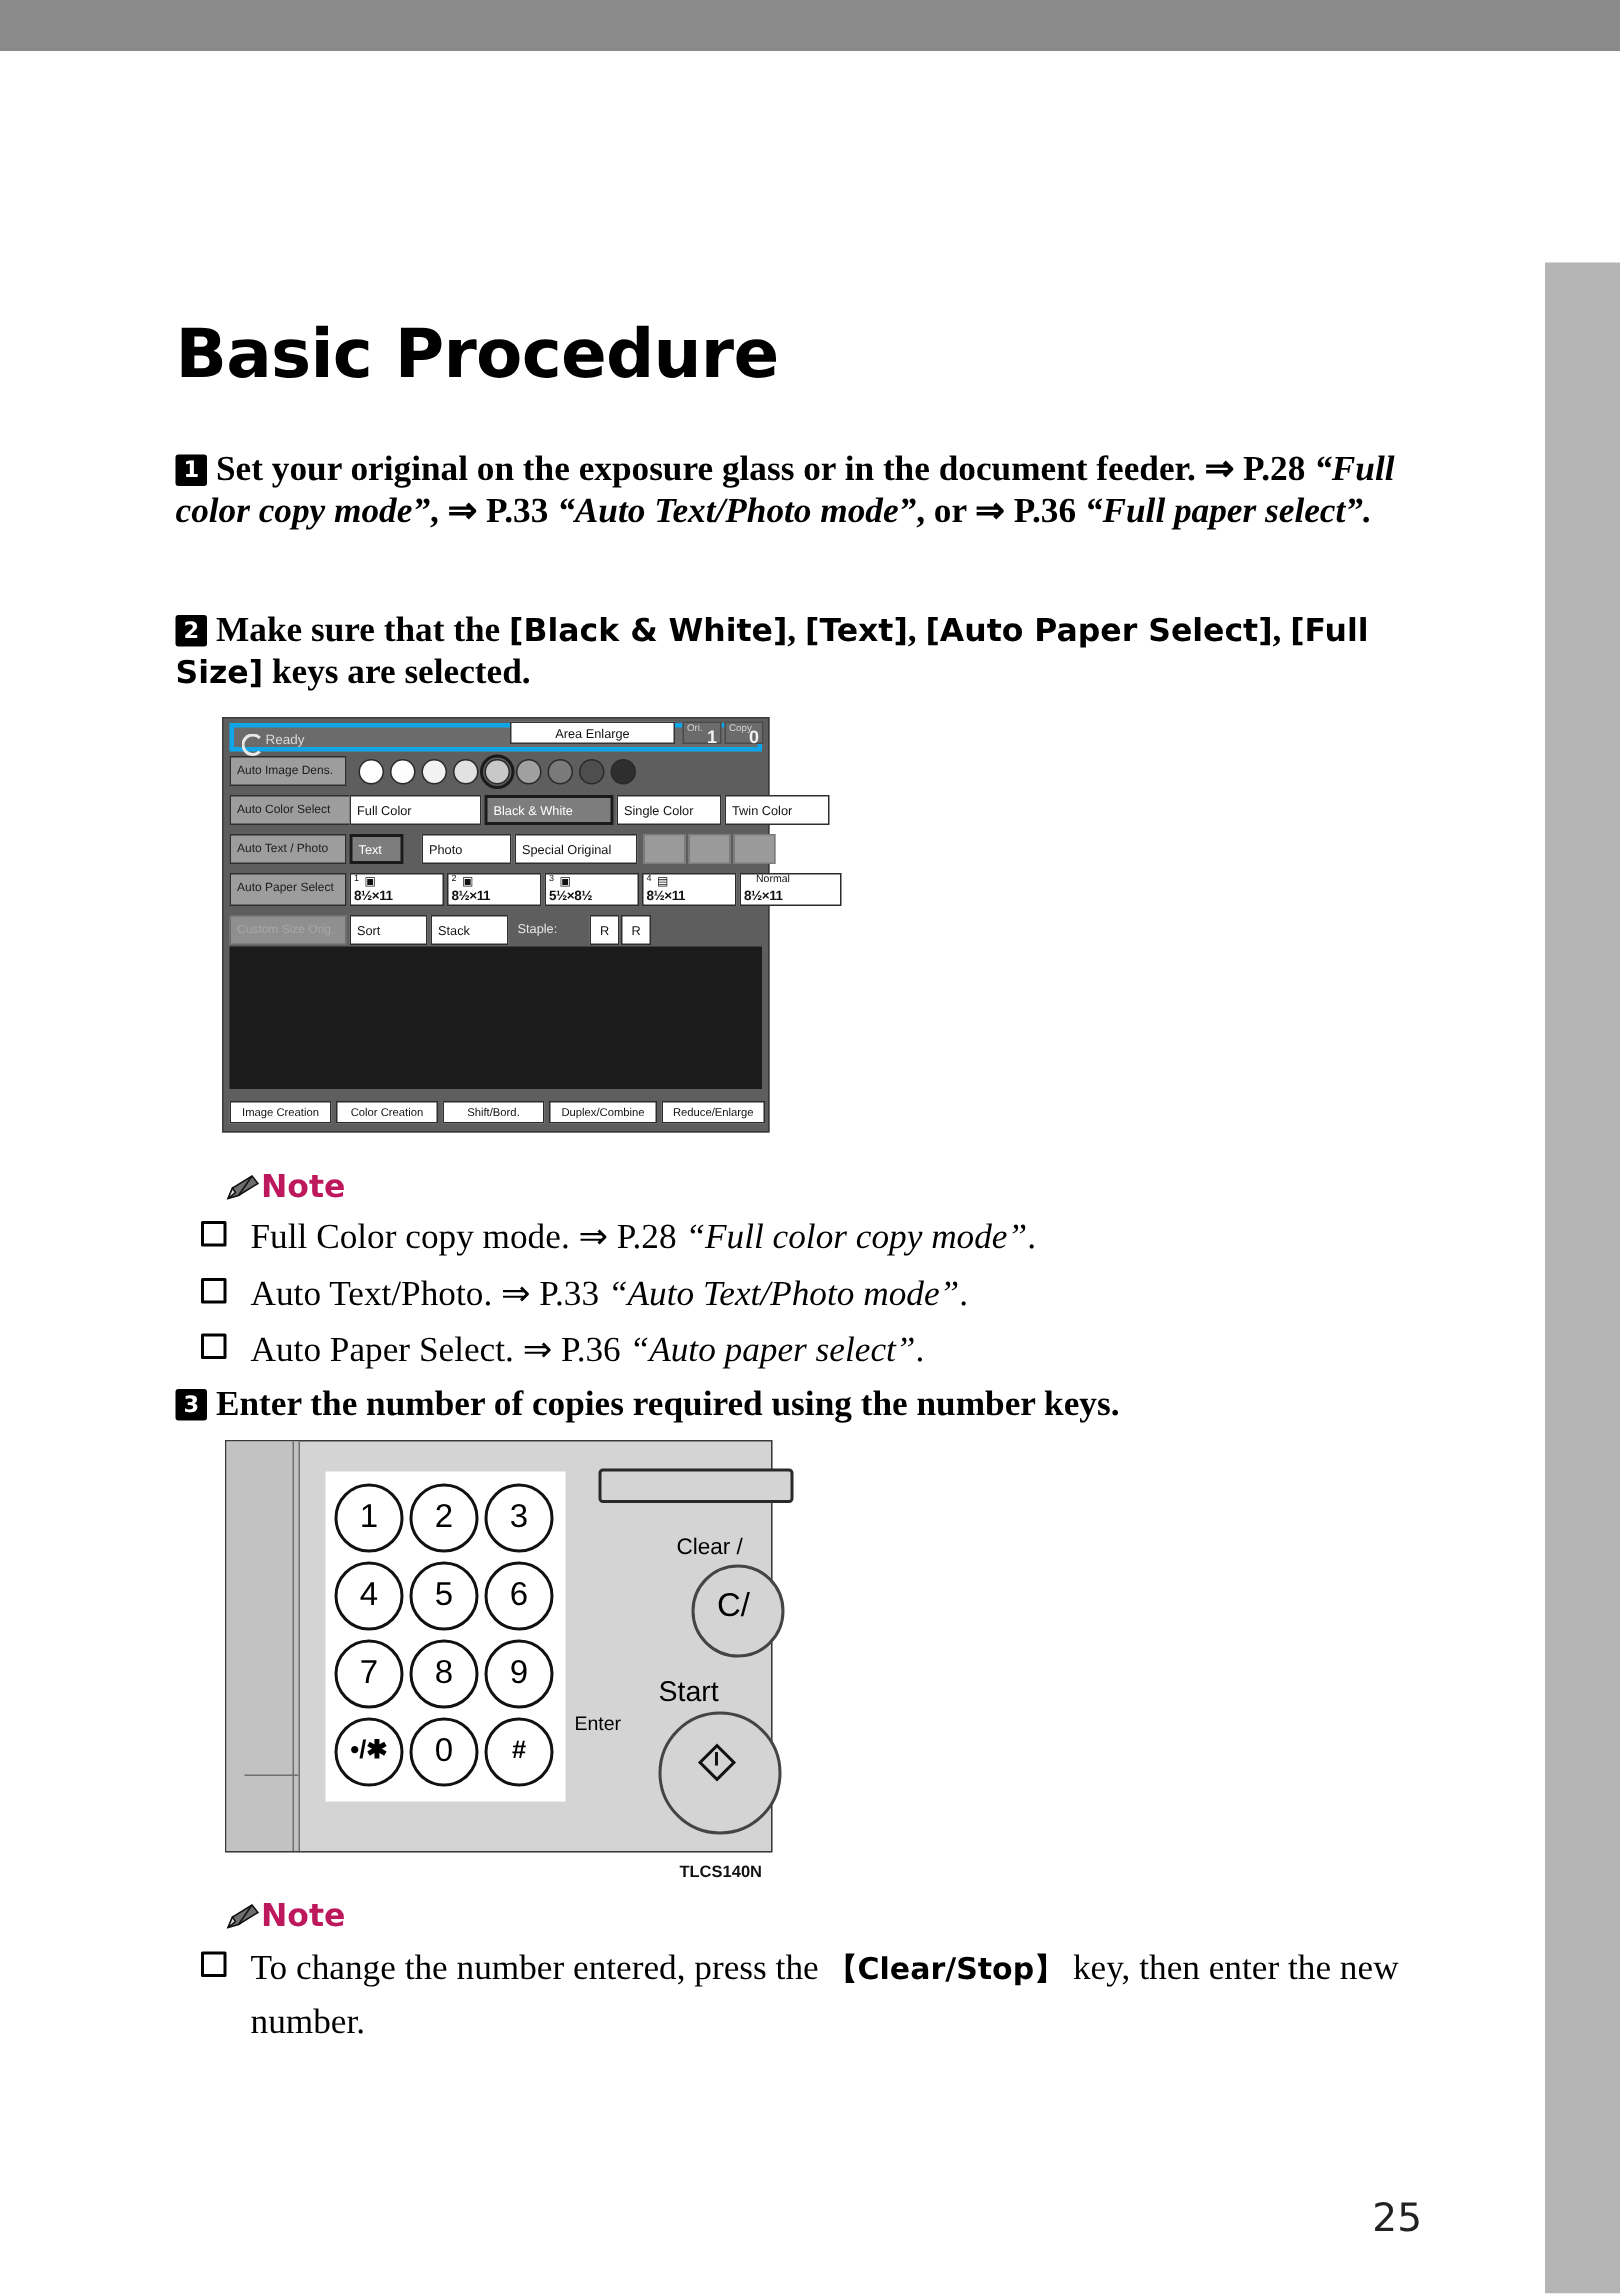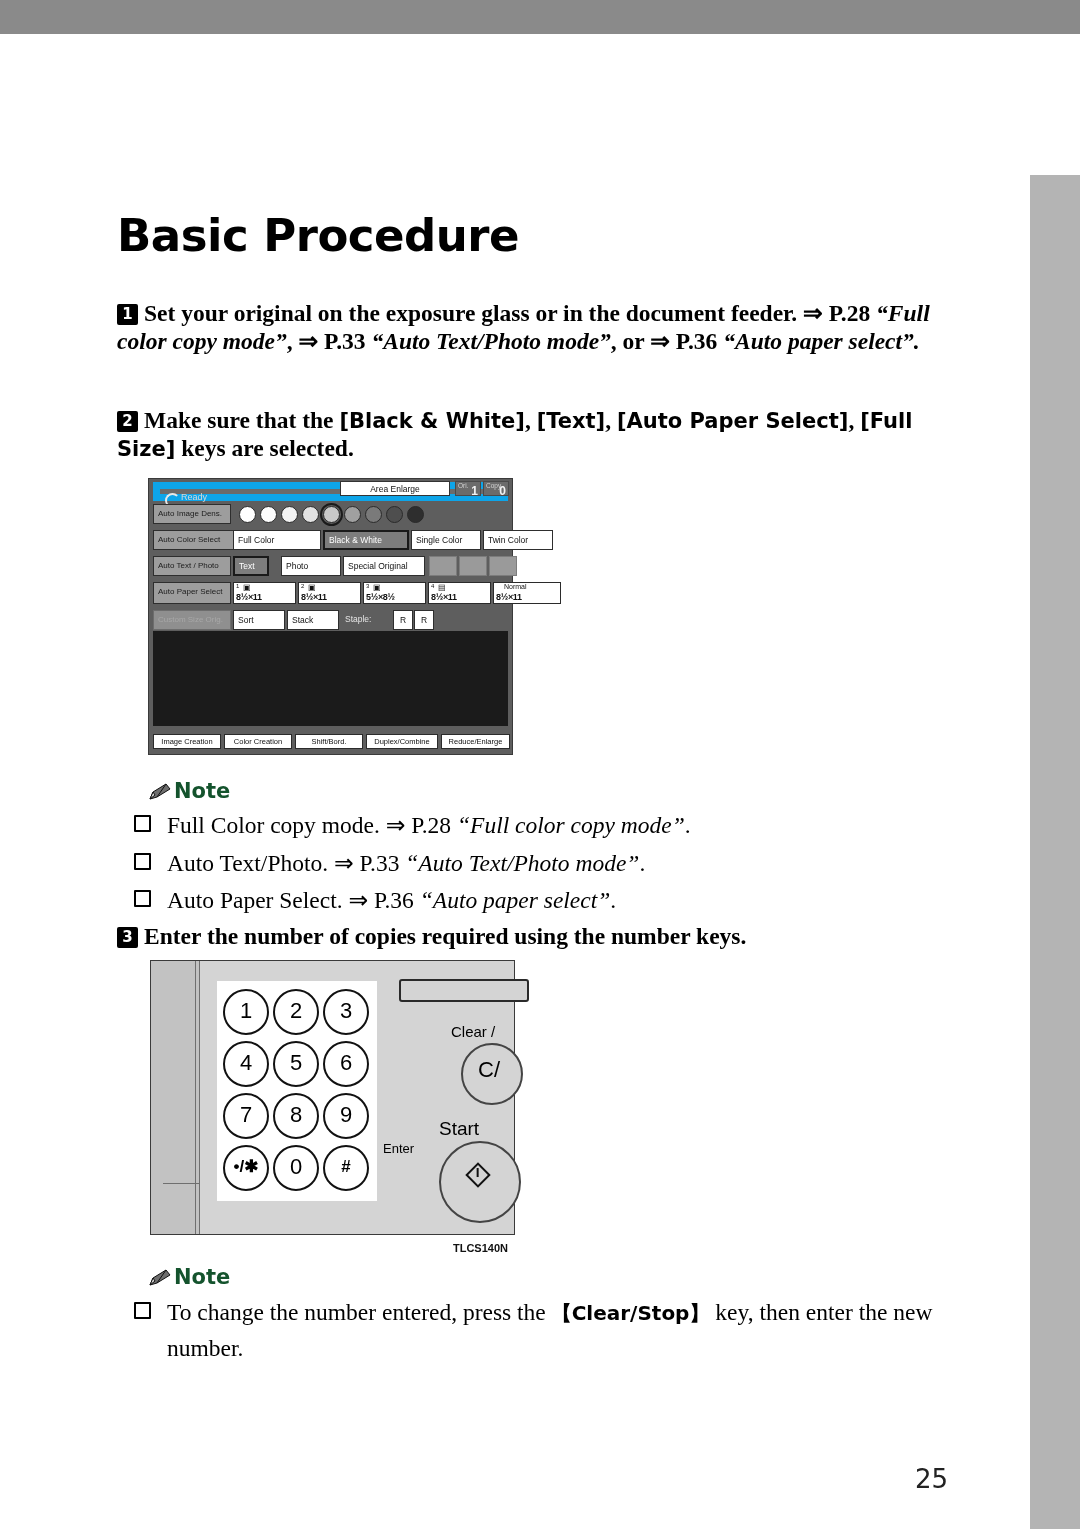--- a/index.html
+++ b/index.html
@@ -80,21 +80,22 @@
     font-weight:bold;
     font-size:21px;
   }
 
   
   .note-head {
     position:absolute; left:148px;
     font-family:"DejaVu Sans", sans-serif;
     font-weight:bold;
     font-size:21px;
-    color:#14532d;
+    color:#be185d;
+    text-align:right;
   }
   .pencil { display:inline-block; width:26px; vertical-align:-3px; }
   .note-list {
     position:absolute; left:150px; width:830px;
     font-size:23.5px; line-height:1.52; color:#000;
   }
   .note-item {
     display:block; padding-left:17px; text-indent:-33px;
     margin-bottom:2px;
   }
@@ -117,21 +118,21 @@
     position:absolute; left:148px; top:303px;
     width:365px; height:277px;
     background:#5e5e5e;
     border:1px solid #3a3a3a;
     box-sizing:border-box;
     font-family:"Liberation Sans", sans-serif;
   }
   .lcd-statusbar {
     position:absolute; left:4px; top:3px; right:4px; height:19px;
     background:#6b6b6b;
-    border:7px solid #0ea5e9;
+    border:3px solid #0ea5e9;
     box-sizing:border-box;
   }
   .lcd-ready {
     position:absolute; left:6px; top:3px;
     font-size:9px; color:#d8d8d8;
   }
   .ring {
     position:absolute; left:5px; top:4px;
     width:11px; height:11px; border:2px solid #e8e8e8;
     border-radius:50%;
@@ -318,21 +319,21 @@
 
   <div class="top-dark-bar"></div>
   <div class="right-gray-strip"></div>
 
   <div class="content">
 
     <div class="section-title">Basic Procedure</div>
 
     <div class="step" style="top:125px;">
       <span class="step-num">1</span><span class="step-body step-bold"><span>Set your original on the exposure glass or in the document feeder. ⇒ P.28</span>
-        <span class="ital">“Full color copy mode”</span><span>, ⇒ P.33 </span><span class="ital">“Auto Text/Photo mode”</span><span>, or ⇒ P.36 </span><span class="ital">“Auto paper select”.</span>
+        <span class="ital">“Full color copy mode”</span><span>, ⇒ P.33 </span><span class="ital">“Auto Text/Photo mode”</span><span>, or ⇒ P.36 </span><span class="ital">“Full paper select”.</span>
       </span>
     </div>
 
     <div class="step" style="top:232px;">
       <span class="step-num">2</span><span class="step-body step-bold"><span>Make sure that the </span><span class="sans-b">[Black &amp; White]</span><span>, </span><span class="sans-b">[Text]</span><span>, </span><span class="sans-b">[Auto Paper Select]</span><span>, </span><span class="sans-b">[Full Size]</span><span> keys are selected.</span></span>
     </div>
 
     <div class="lcd-fig">
 
       <div class="lcd-statusbar">

